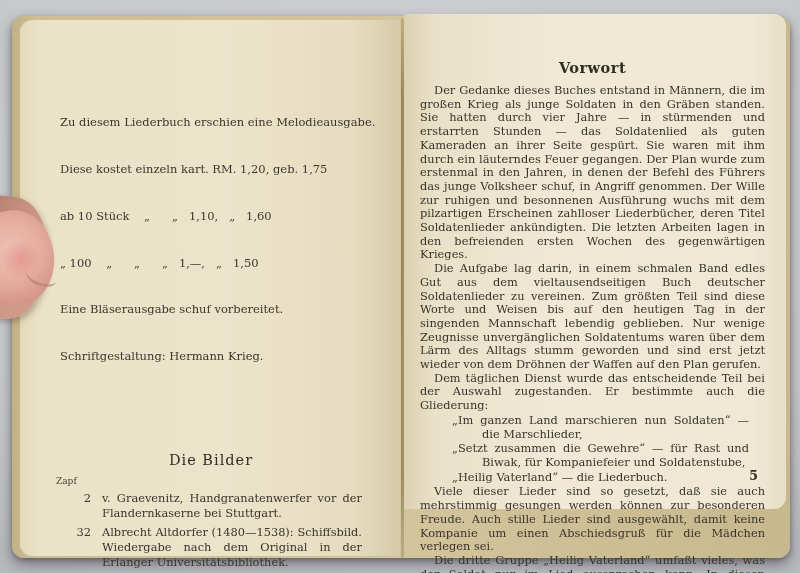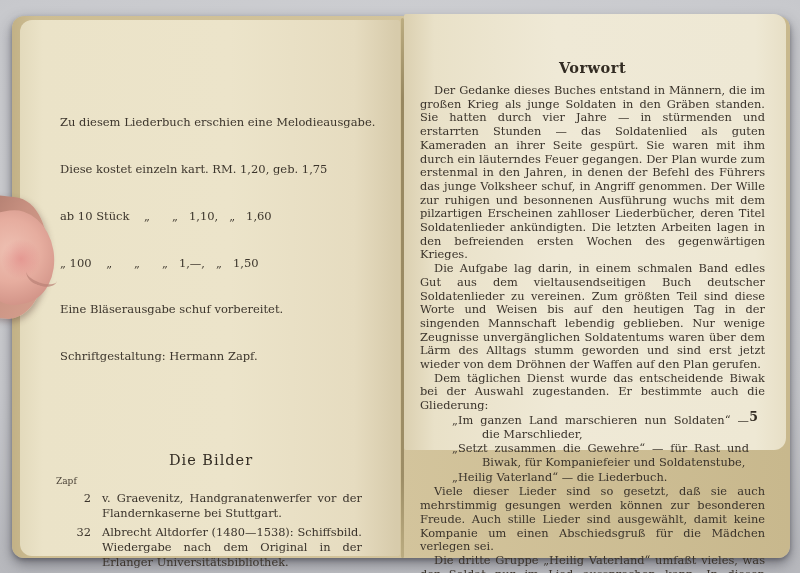--- a/index.html
+++ b/index.html
@@ -27,21 +27,21 @@
     color:var(--text-color, #3a332b);
   }
   .page.left {
     left:8px; top:12px; width:380px; height:536px;
     padding:0 38px 0 40px;
     background:linear-gradient(to right,
       #e3dabc 0%, #ebe3c8 6%, #ece4ca 55%, #e6dcc0 88%, #d7cbab 99%);
     border-radius:12px 2px 2px 12px;
   }
   .page.right {
-    left:392px; top:6px; width:382px; height:436px;
+    left:392px; top:6px; width:382px; height:495px;
     padding:0 21px 0 16px;
     background:linear-gradient(to left,
       #e7dfc6 0%, #eee8d4 8%, #efe9d6 60%, #e9e1c8 92%, #dcd1b2 99.5%);
     border-radius:2px 12px 12px 2px;
   }
   .gutter-line {
     position:absolute; left:388.5px; top:10px; width:3px; height:540px;
     background:linear-gradient(to bottom, #b7a87c, #8d7d55 15%, #94845c 85%, #b7a87c);
     border-radius:2px; opacity:.85;
   }
@@ -106,21 +106,21 @@
   <div class="book">
     <div class="book-base"></div>
 
     <div class="page left">
       <div class="colophon">
         <div>Zu diesem Liederbuch erschien eine Melodieausgabe.</div>
         <div>Diese kostet einzeln kart. RM. 1,20, geb. 1,75</div>
         <div>ab 10 Stück    „      „   1,10,   „   1,60</div>
         <div>„ 100    „      „      „   1,—,   „   1,50</div>
         <div>Eine Bläserausgabe schuf vorbereitet.</div>
-        <div>Schriftgestaltung: Hermann Zapf.</div>
+        <div>Schriftgestaltung: Hermann Krieg.</div>
       </div>
 
       <div class="section-title">Die Bilder</div>
       <div class="seite-label">Zapf</div>
 
       <div class="entries">
         <div class="entry">
           <span class="entry-num">2</span>
           <span class="entry-text">v. Graevenitz, Handgranatenwerfer vor der Flandernkaserne bei Stuttgart.</span>
         </div>
@@ -134,21 +134,21 @@
     </div>
 
     <div class="gutter-line"></div>
 
     <div class="page right">
       <div class="vorwort-title">Vorwort</div>
 
       <div class="body-text">
         <p class="para">Der Gedanke dieses Buches entstand in Männern, die im großen Krieg als junge Soldaten in den Gräben standen. Sie hatten durch vier Jahre — in stürmenden und erstarrten Stunden — das Soldatenlied als guten Kameraden an ihrer Seite gespürt. Sie waren mit ihm durch ein läuterndes Feuer gegangen. Der Plan wurde zum erstenmal in den Jahren, in denen der Befehl des Führers das junge Volksheer schuf, in Angriff genommen. Der Wille zur ruhigen und besonnenen Ausführung wuchs mit dem pilzartigen Erscheinen zahlloser Liederbücher, deren Titel Soldatenlieder ankündigten. Die letzten Arbeiten lagen in den befreienden ersten Wochen des gegenwärtigen Krieges.</p>
         <p class="para">Die Aufgabe lag darin, in einem schmalen Band edles Gut aus dem vieltausendseitigen Buch deutscher Soldatenlieder zu vereinen. Zum größten Teil sind diese Worte und Weisen bis auf den heutigen Tag in der singenden Mannschaft lebendig geblieben. Nur wenige Zeugnisse unvergänglichen Soldatentums waren über dem Lärm des Alltags stumm geworden und sind erst jetzt wieder von dem Dröhnen der Waffen auf den Plan gerufen.</p>
-        <p class="para">Dem täglichen Dienst wurde das entscheidende Biwak bei der Auswahl zugestanden. Er bestimmte auch die Gliederung:</p>
+        <p class="para">Dem täglichen Dienst wurde das entscheidende Teil bei der Auswahl zugestanden. Er bestimmte auch die Gliederung:</p>
         <p class="song-line">„Im ganzen Land marschieren nun Soldaten“ — die Marschlieder,</p>
         <p class="song-line">„Setzt zusammen die Gewehre“ — für Rast und Biwak, für Kompaniefeier und Soldatenstube,</p>
         <p class="song-line">„Heilig Vaterland“ — die Liederbuch.</p>
         <p class="para">Viele dieser Lieder sind so gesetzt, daß sie auch mehrstimmig gesungen werden können zur besonderen Freude. Auch stille Lieder sind ausgewählt, damit keine Kompanie um einen Abschiedsgruß für die Mädchen verlegen sei.</p>
         <p class="para">Die dritte Gruppe „Heilig Vaterland“ umfaßt vieles, was der Soldat nur im Lied aussprechen kann. In diesen Liedern mag in</p>
       </div>
 
       <div class="pagenum">5</div>
     </div>
   </div>

